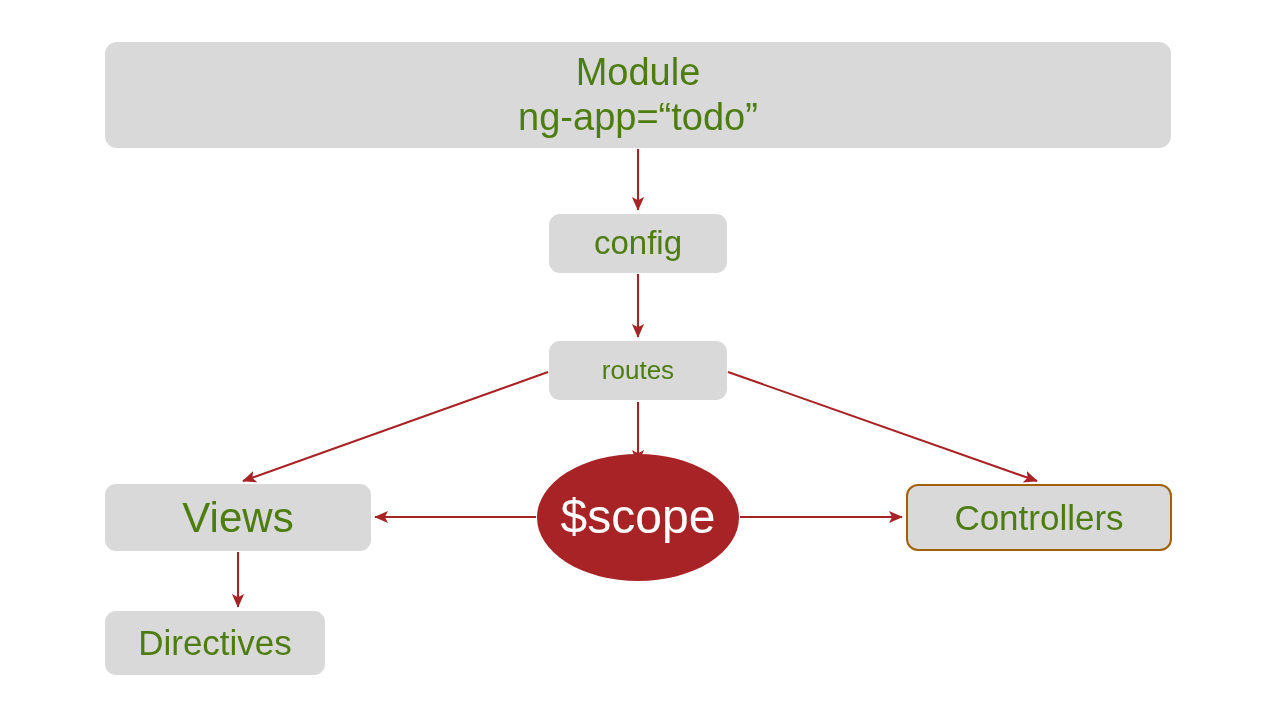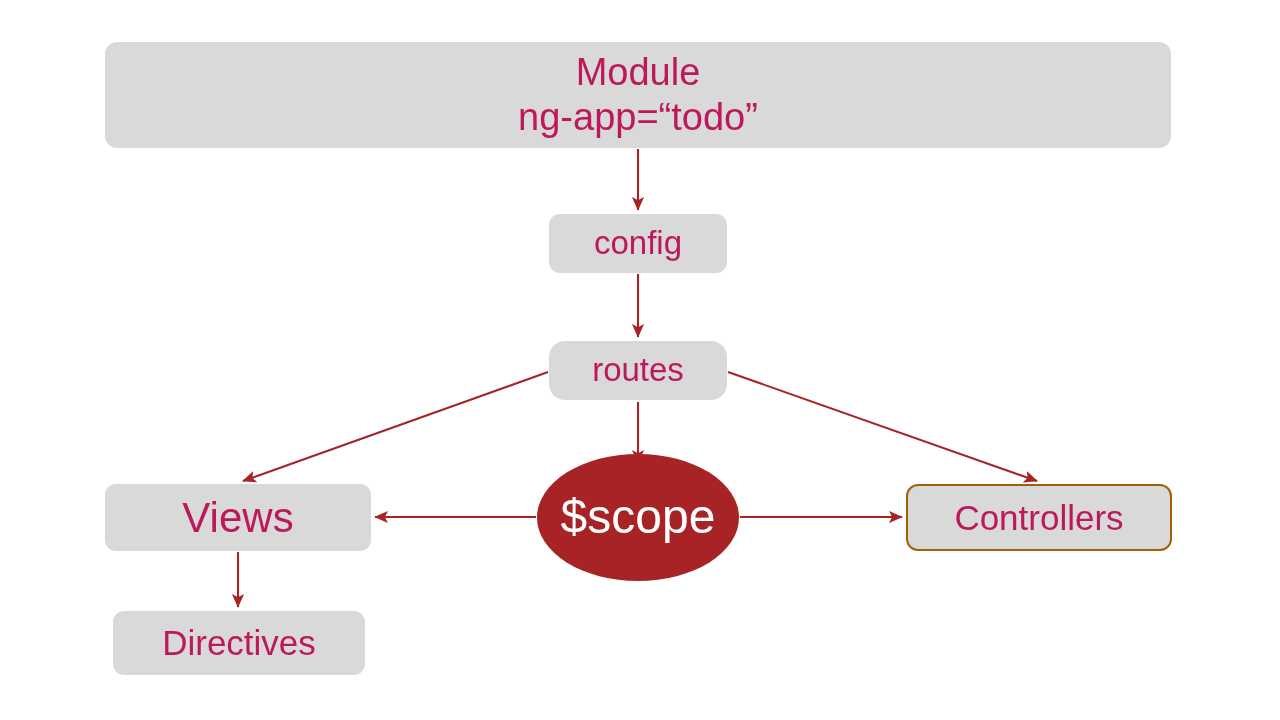--- a/index.html
+++ b/index.html
@@ -32,21 +32,21 @@
   }
   .node {
     position: absolute;
     box-sizing: border-box;
     display: flex;
     align-items: center;
     justify-content: center;
     text-align: center;
     background: #d9d9d9;
     border-radius: 11px;
-    color: #be185d;
+    color: #4d7c0f;
     line-height: 1.18;
     white-space: pre-line;
     user-select: none;
   }
   .node-module {
     left: 105px;
     top: 42px;
     width: 1066px;
     height: 106px;
     font-size: 38px;
@@ -57,37 +57,35 @@
     top: 214px;
     width: 178px;
     height: 59px;
     font-size: 33px;
   }
   .node-routes {
     left: 549px;
     top: 341px;
     width: 178px;
     height: 59px;
-    font-size: 33px;
-    border-radius: 16px;
+    font-size: 26px;
   }
   .node-views {
     left: 105px;
     top: 484px;
     width: 266px;
     height: 67px;
     font-size: 42px;
   }
   .node-directives {
     left: 105px;
     top: 611px;
-    width: 252px;
+    width: 220px;
     height: 64px;
     font-size: 35px;
-    margin-left: 8px;
   }
   .node-controllers {
     left: 906px;
     top: 484px;
     width: 266px;
     height: 67px;
     font-size: 35px;
     border: 2px solid #a16207;
     border-radius: 12px;
   }

